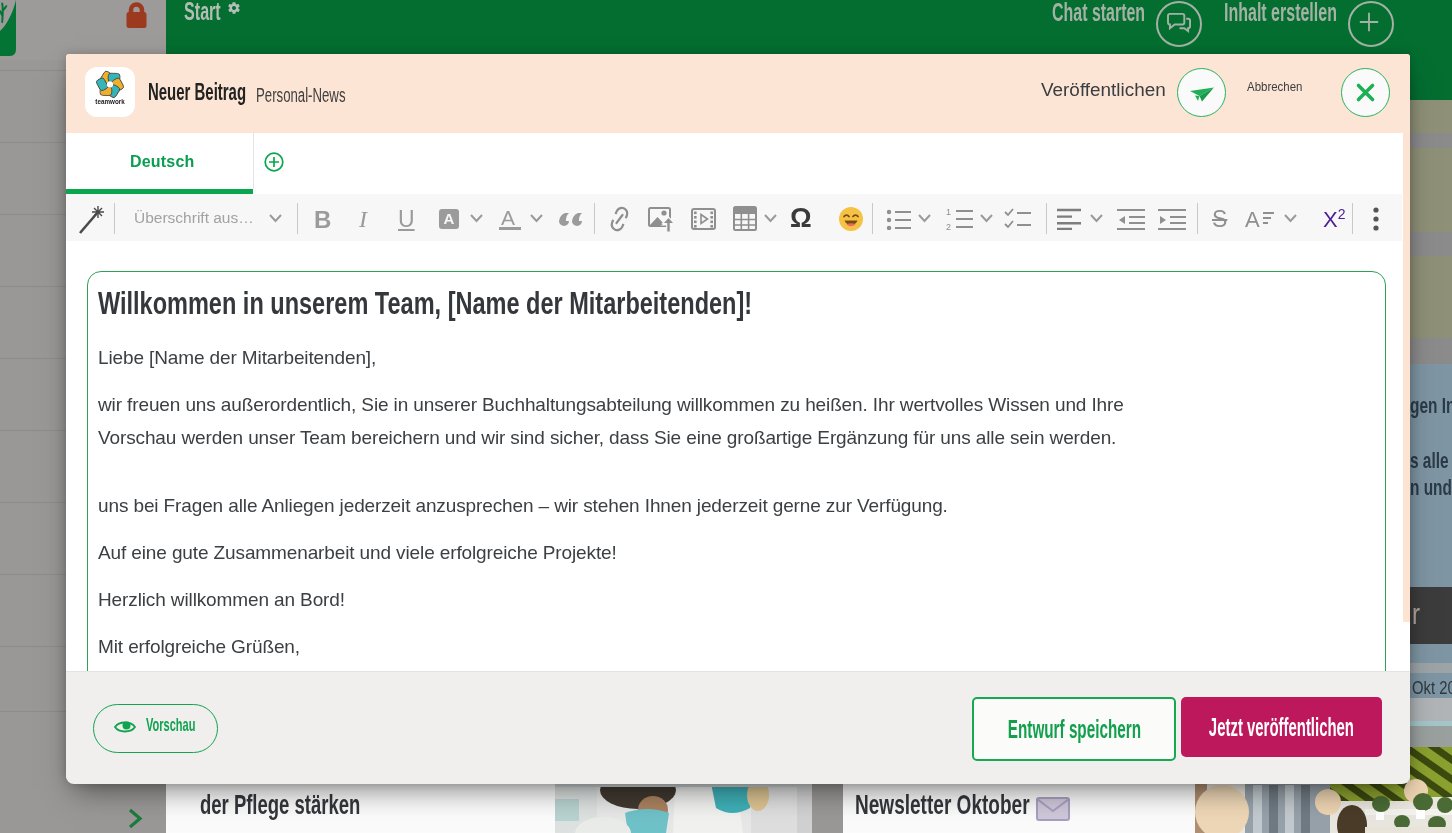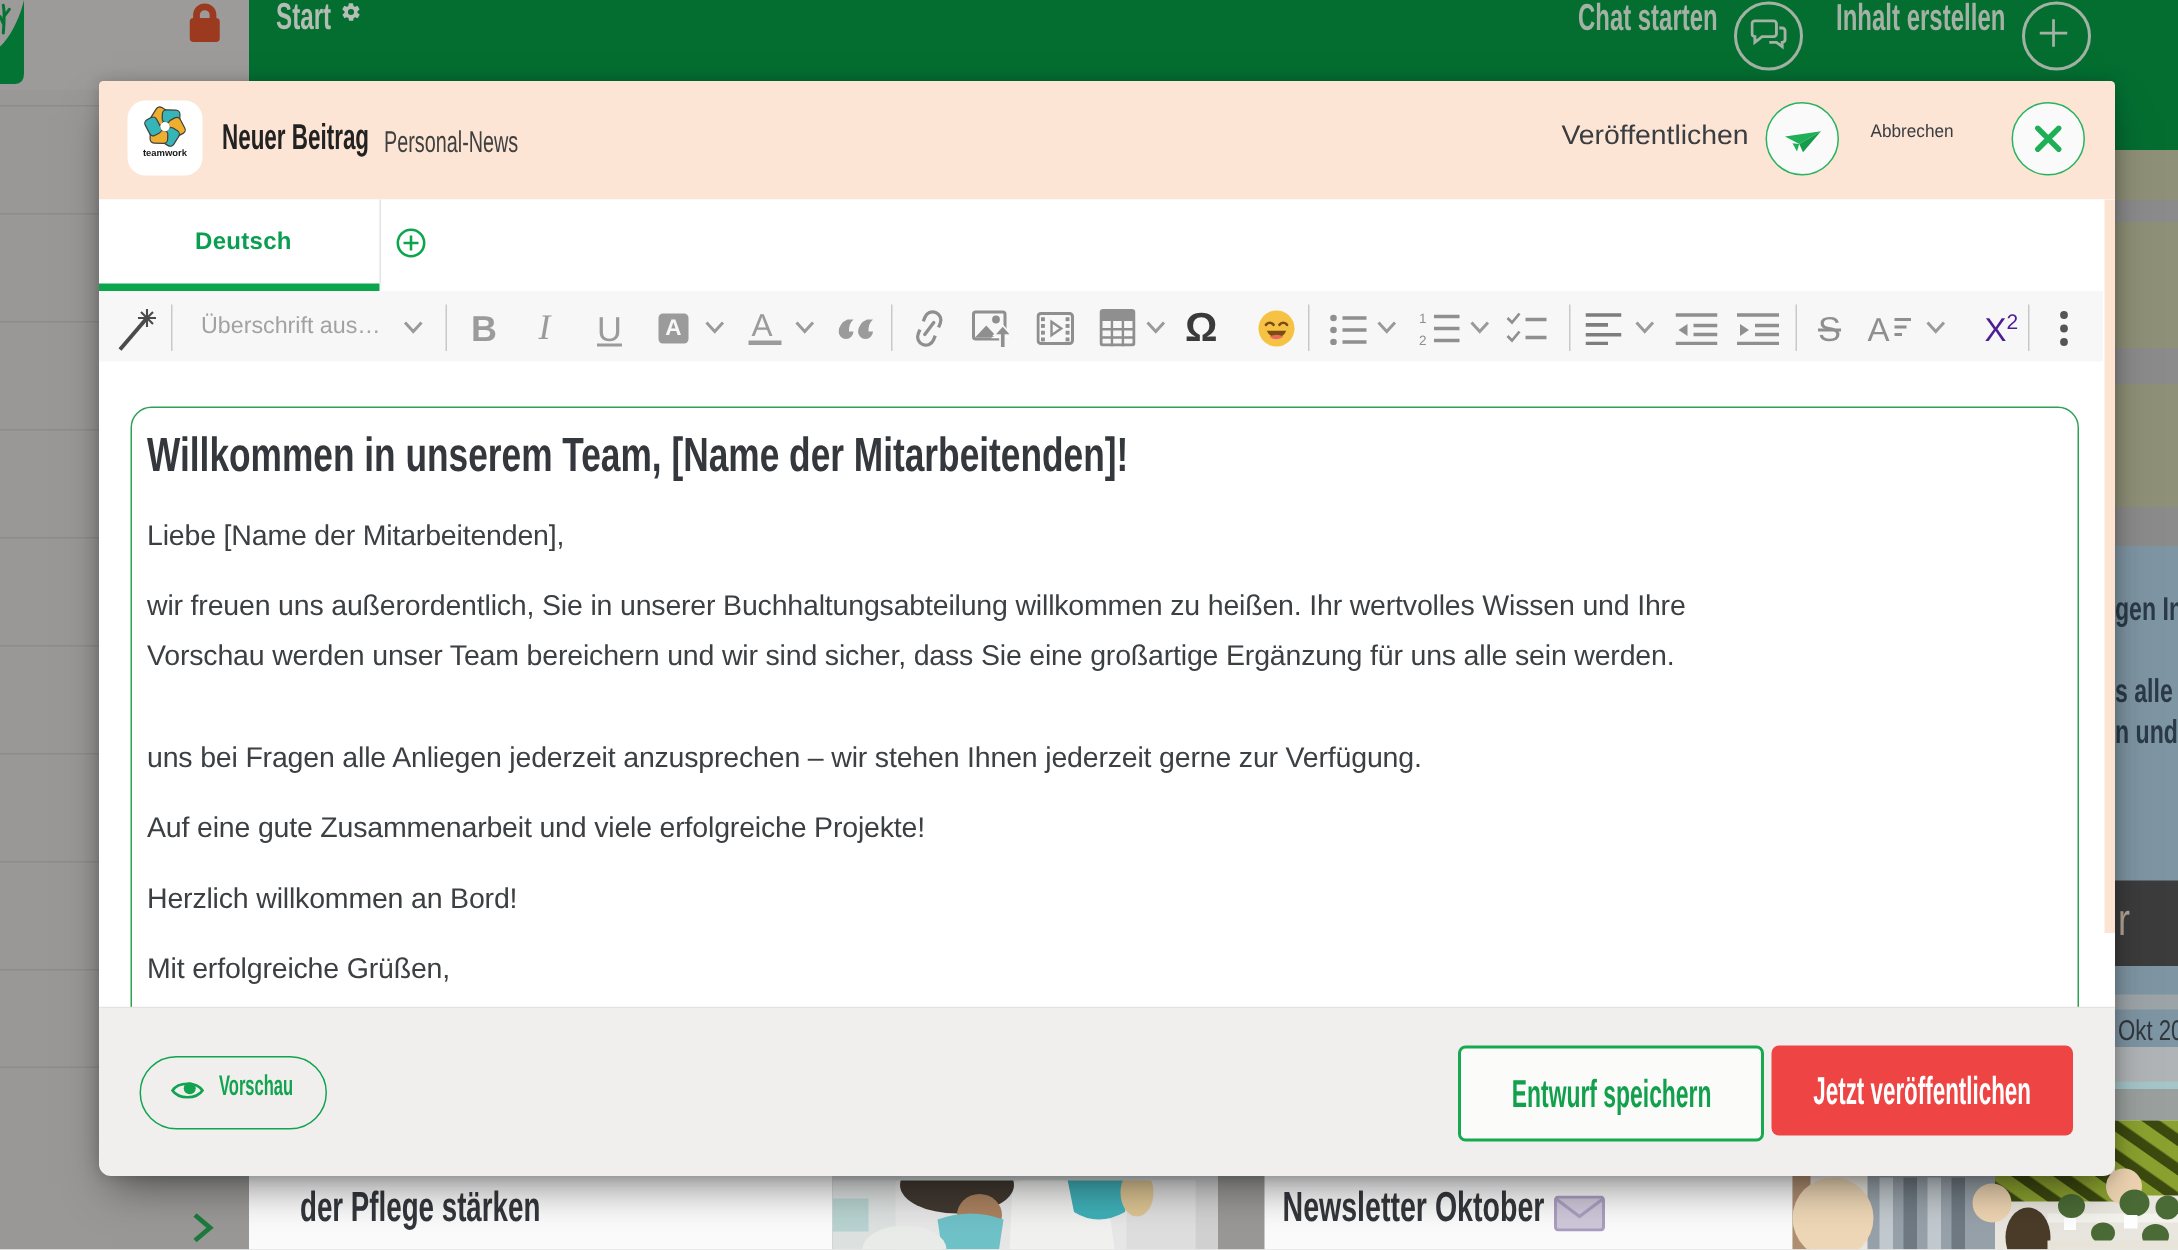--- a/index.html
+++ b/index.html
@@ -340,17 +340,17 @@
   <svg class="abs" style="left:113px;top:718px;" width="24" height="18" viewBox="0 0 24 18">
     <path d="M2 9 C6 3 18 3 22 9 C18 15 6 15 2 9 Z" fill="none" stroke="#11a34f" stroke-width="1.8"></path>
     <circle cx="13.5" cy="7.5" r="4" fill="#11a34f"></circle>
   </svg>
   <div class="abs" style="left:146px;top:714px;font-size:19px;font-weight:700;color:#11a34f;"><span class="cn" style="transform:scaleX(0.58);">Vorschau</span></div>
 
   <div class="abs" style="left:972px;top:697px;width:200px;height:60px;border:2px solid #17a94f;border-radius:5px;background:#fbfbfa;display:flex;align-items:center;justify-content:center;">
       <span class="cnc" style="font-size:26px;font-weight:700;color:#12a04d;transform:scaleX(0.587);">Entwurf speichern</span>
     </div>
 
-  <div class="abs" style="left:1181px;top:697px;width:201px;height:60px;border-radius:5px;background:#ef4444;display:flex;align-items:center;justify-content:center;">
+  <div class="abs" style="left:1181px;top:697px;width:201px;height:60px;border-radius:5px;background:#be185d;display:flex;align-items:center;justify-content:center;">
       <span class="cnc" style="font-size:26px;font-weight:700;color:#ffffff;transform:scaleX(0.574);">Jetzt veröffentlichen</span>
     </div>
 
 </div>
 
 </body></html>

